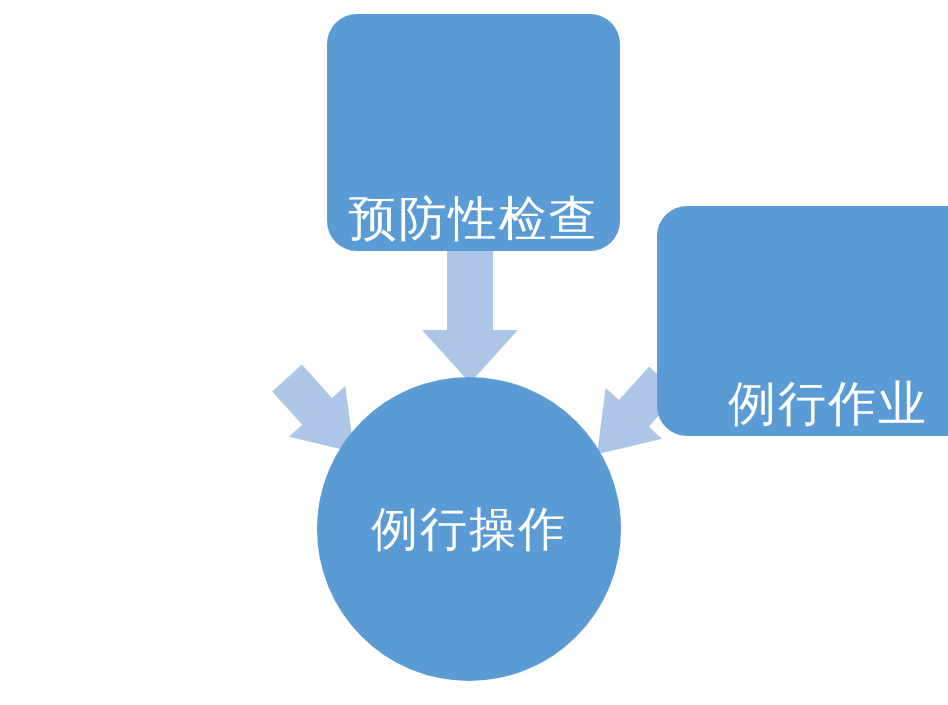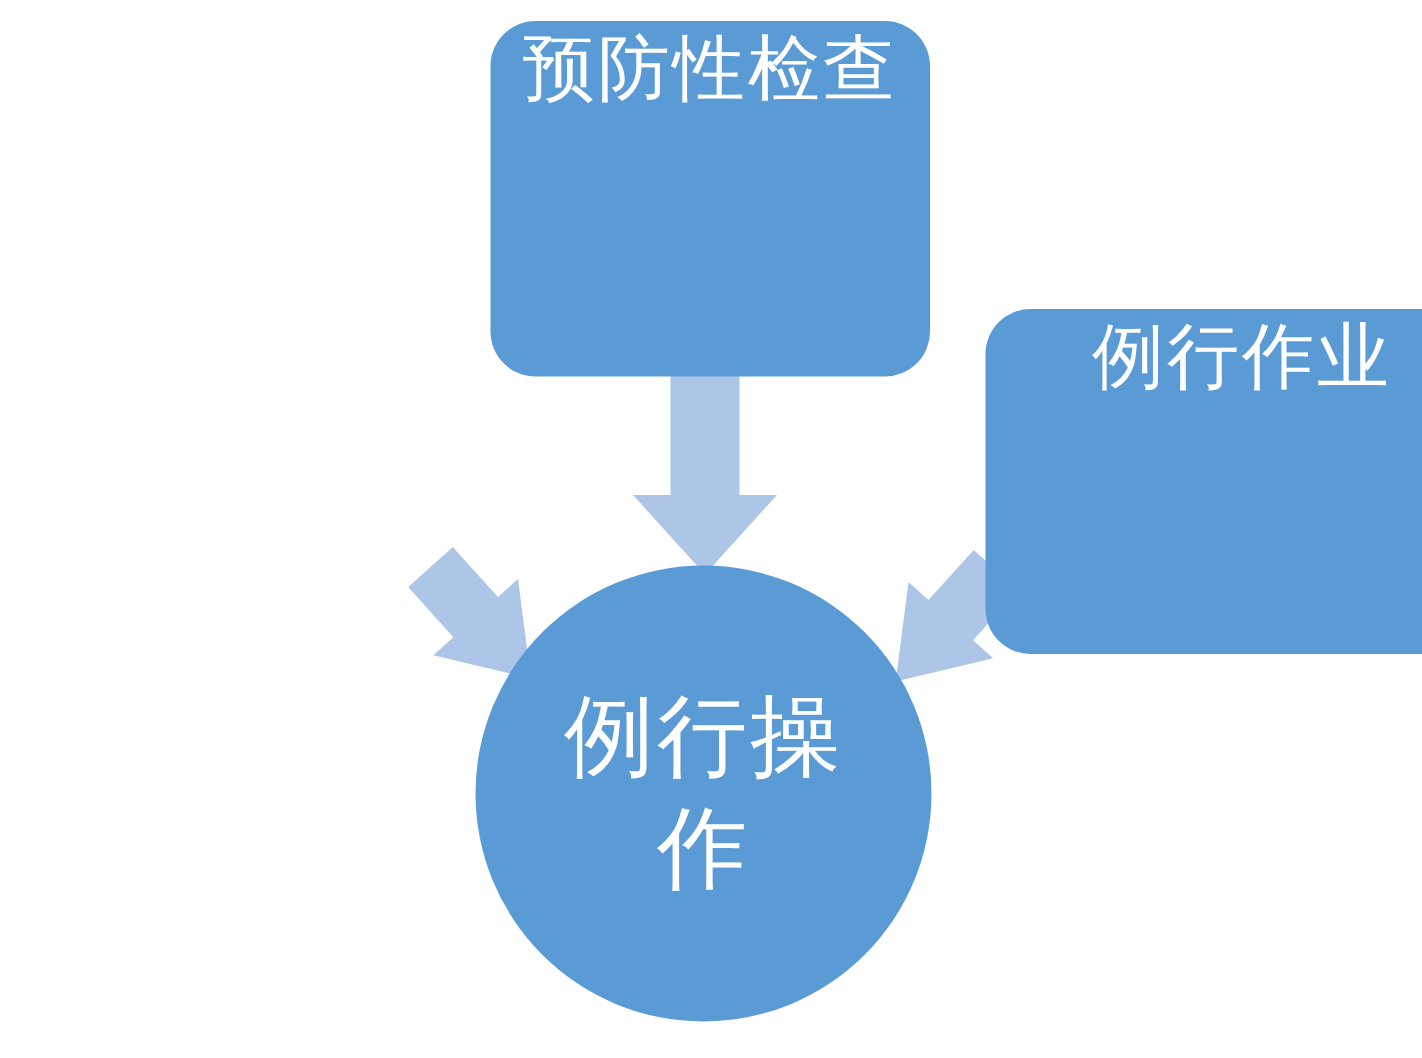--- a/index.html
+++ b/index.html
@@ -20,42 +20,42 @@
     background: var(--bg, #ffffff);
     font-family: "DejaVu Serif", "Liberation Serif", serif;
     overflow: hidden;
   }
   .node {
     position: absolute;
     background: var(--node-fill, #5b9bd5);
     color: var(--text-color, #ffffff);
     border-radius: 30px;
     display: flex;
-    align-items: flex-start;
+    align-items: flex-end;
     justify-content: center;
     font-size: 48px;
     letter-spacing: 2px;
   }
   .node-left  { left: 8px;   top: 186px; width: 282px; height: 234px; }
   .node-top   { left: 327px; top: 14px;  width: 293px; height: 237px; }
   .node-right { left: 657px; top: 206px; width: 342px; height: 230px; }
   .center-circle {
     position: absolute;
     left: 317px;
     top: 377px;
     width: 304px;
     height: 304px;
     border-radius: 50%;
     background: var(--node-fill, #5b9bd5);
     color: var(--text-color, #ffffff);
     display: flex;
     align-items: center;
     justify-content: center;
     text-align: center;
-    font-size: 60px;
+    font-size: 47px;
     line-height: 1.25;
     letter-spacing: 2px;
   }
   .center-circle .circle-label {
     width: 200px;
     word-break: break-all;
   }
   .arrow-layer {
     position: absolute;
     left: 0;

